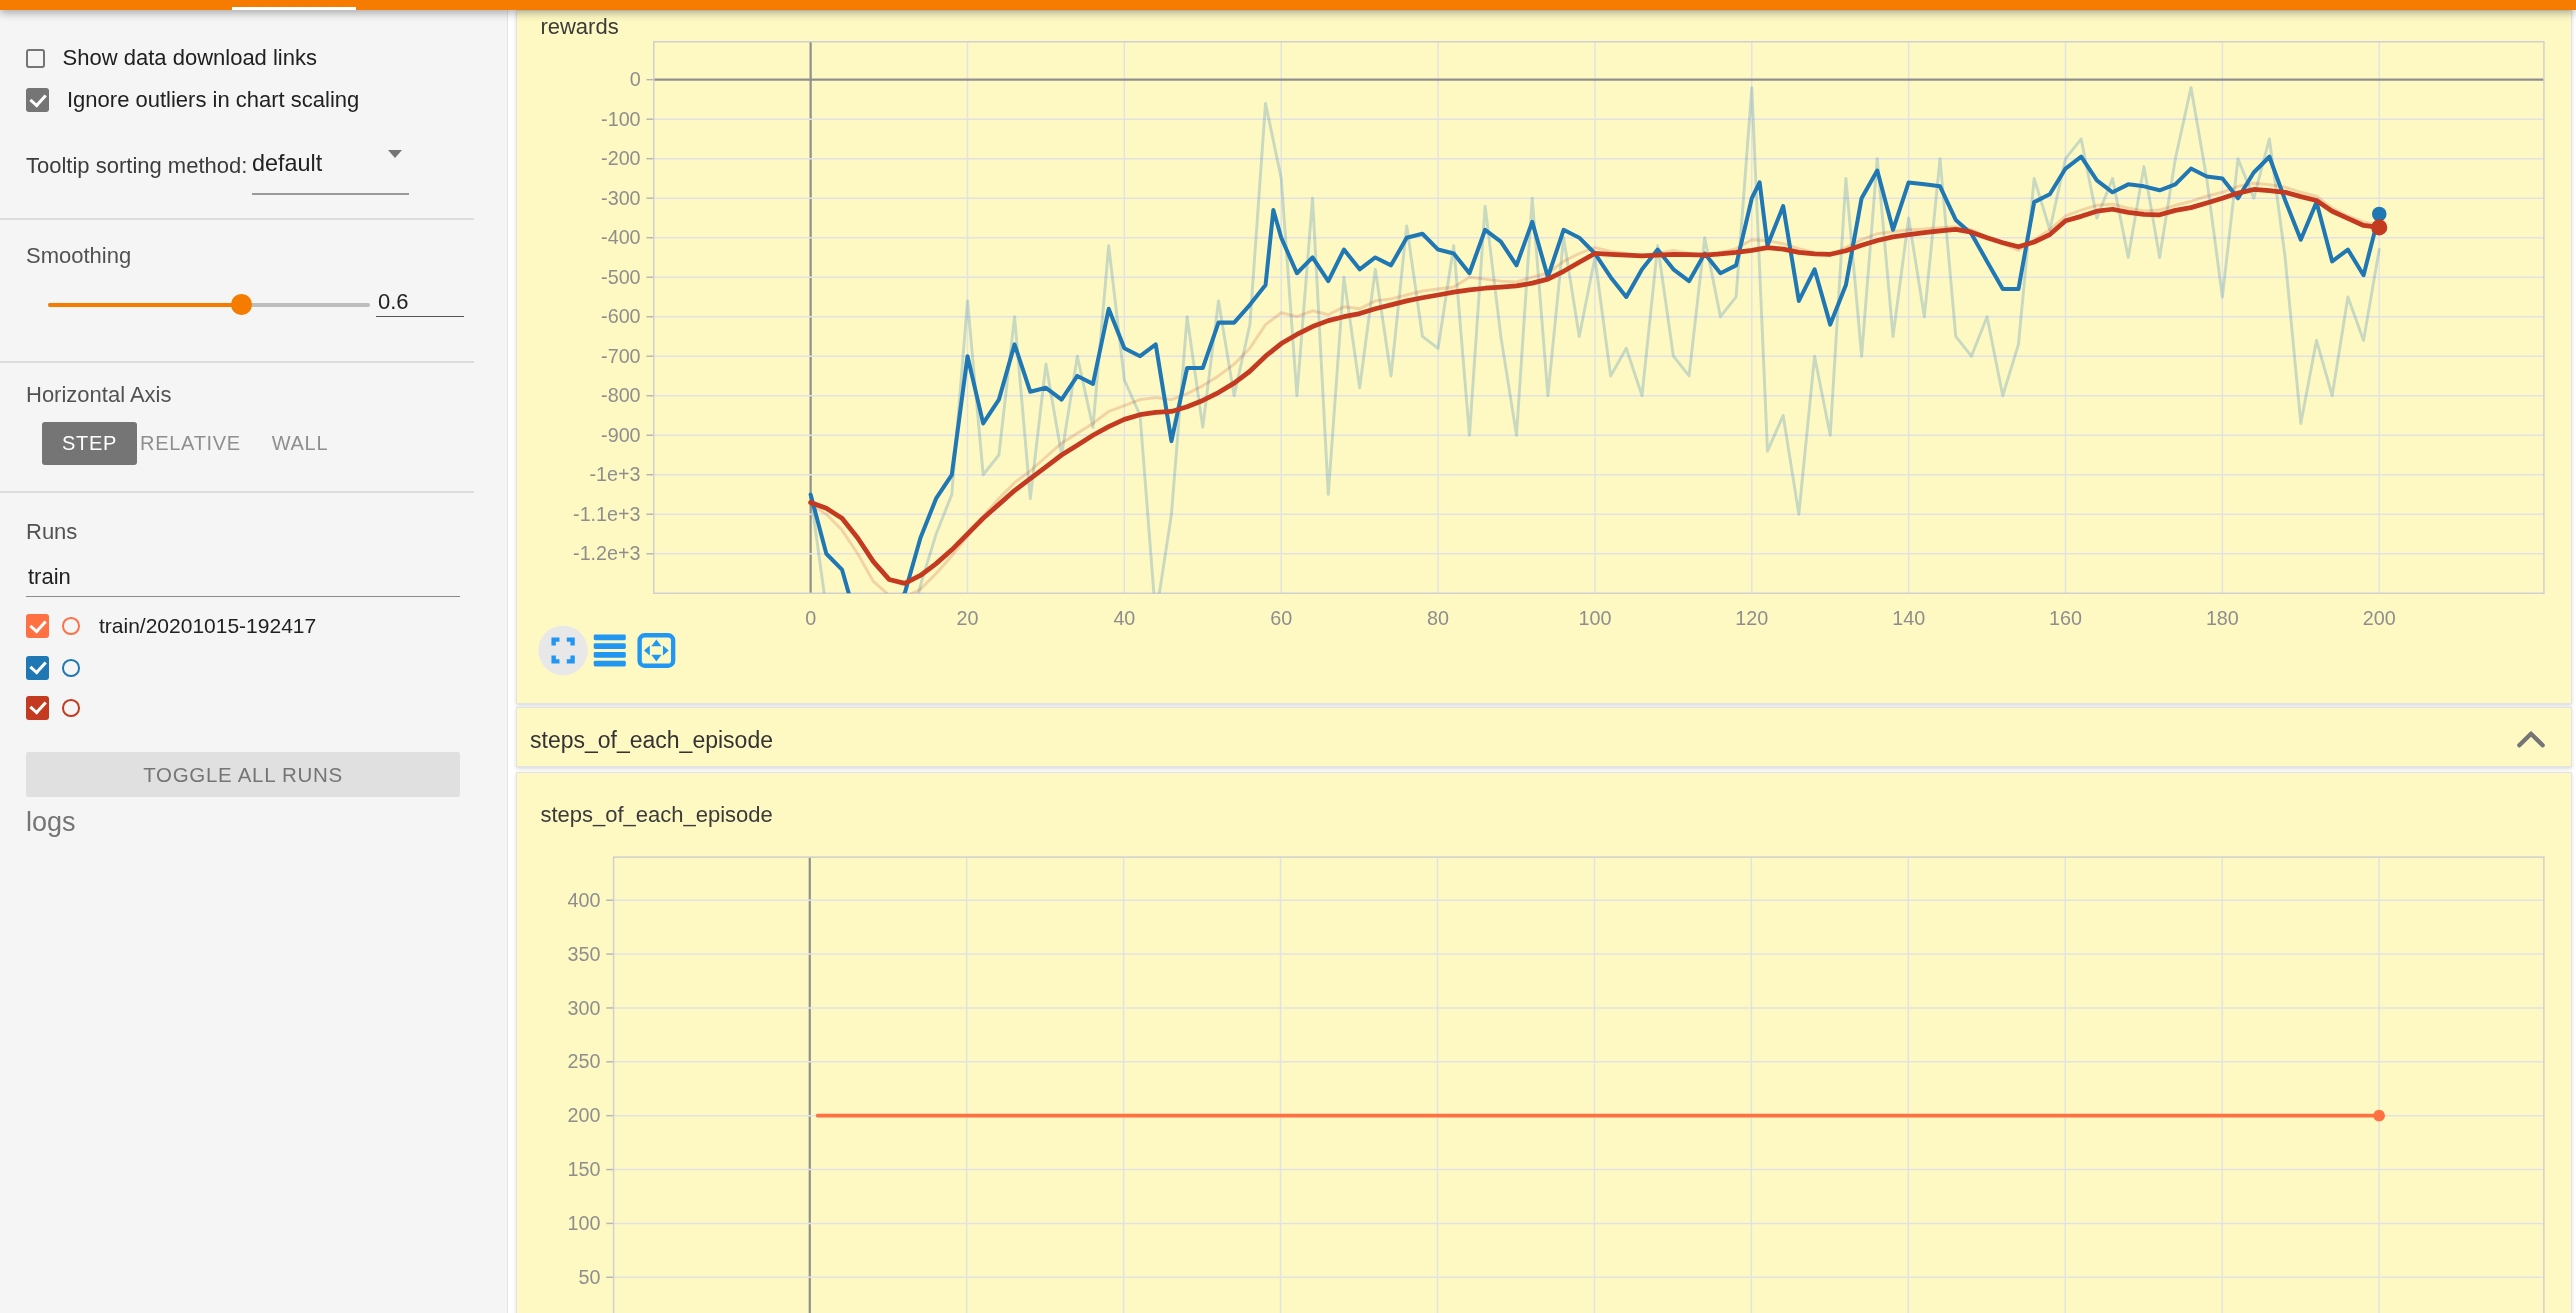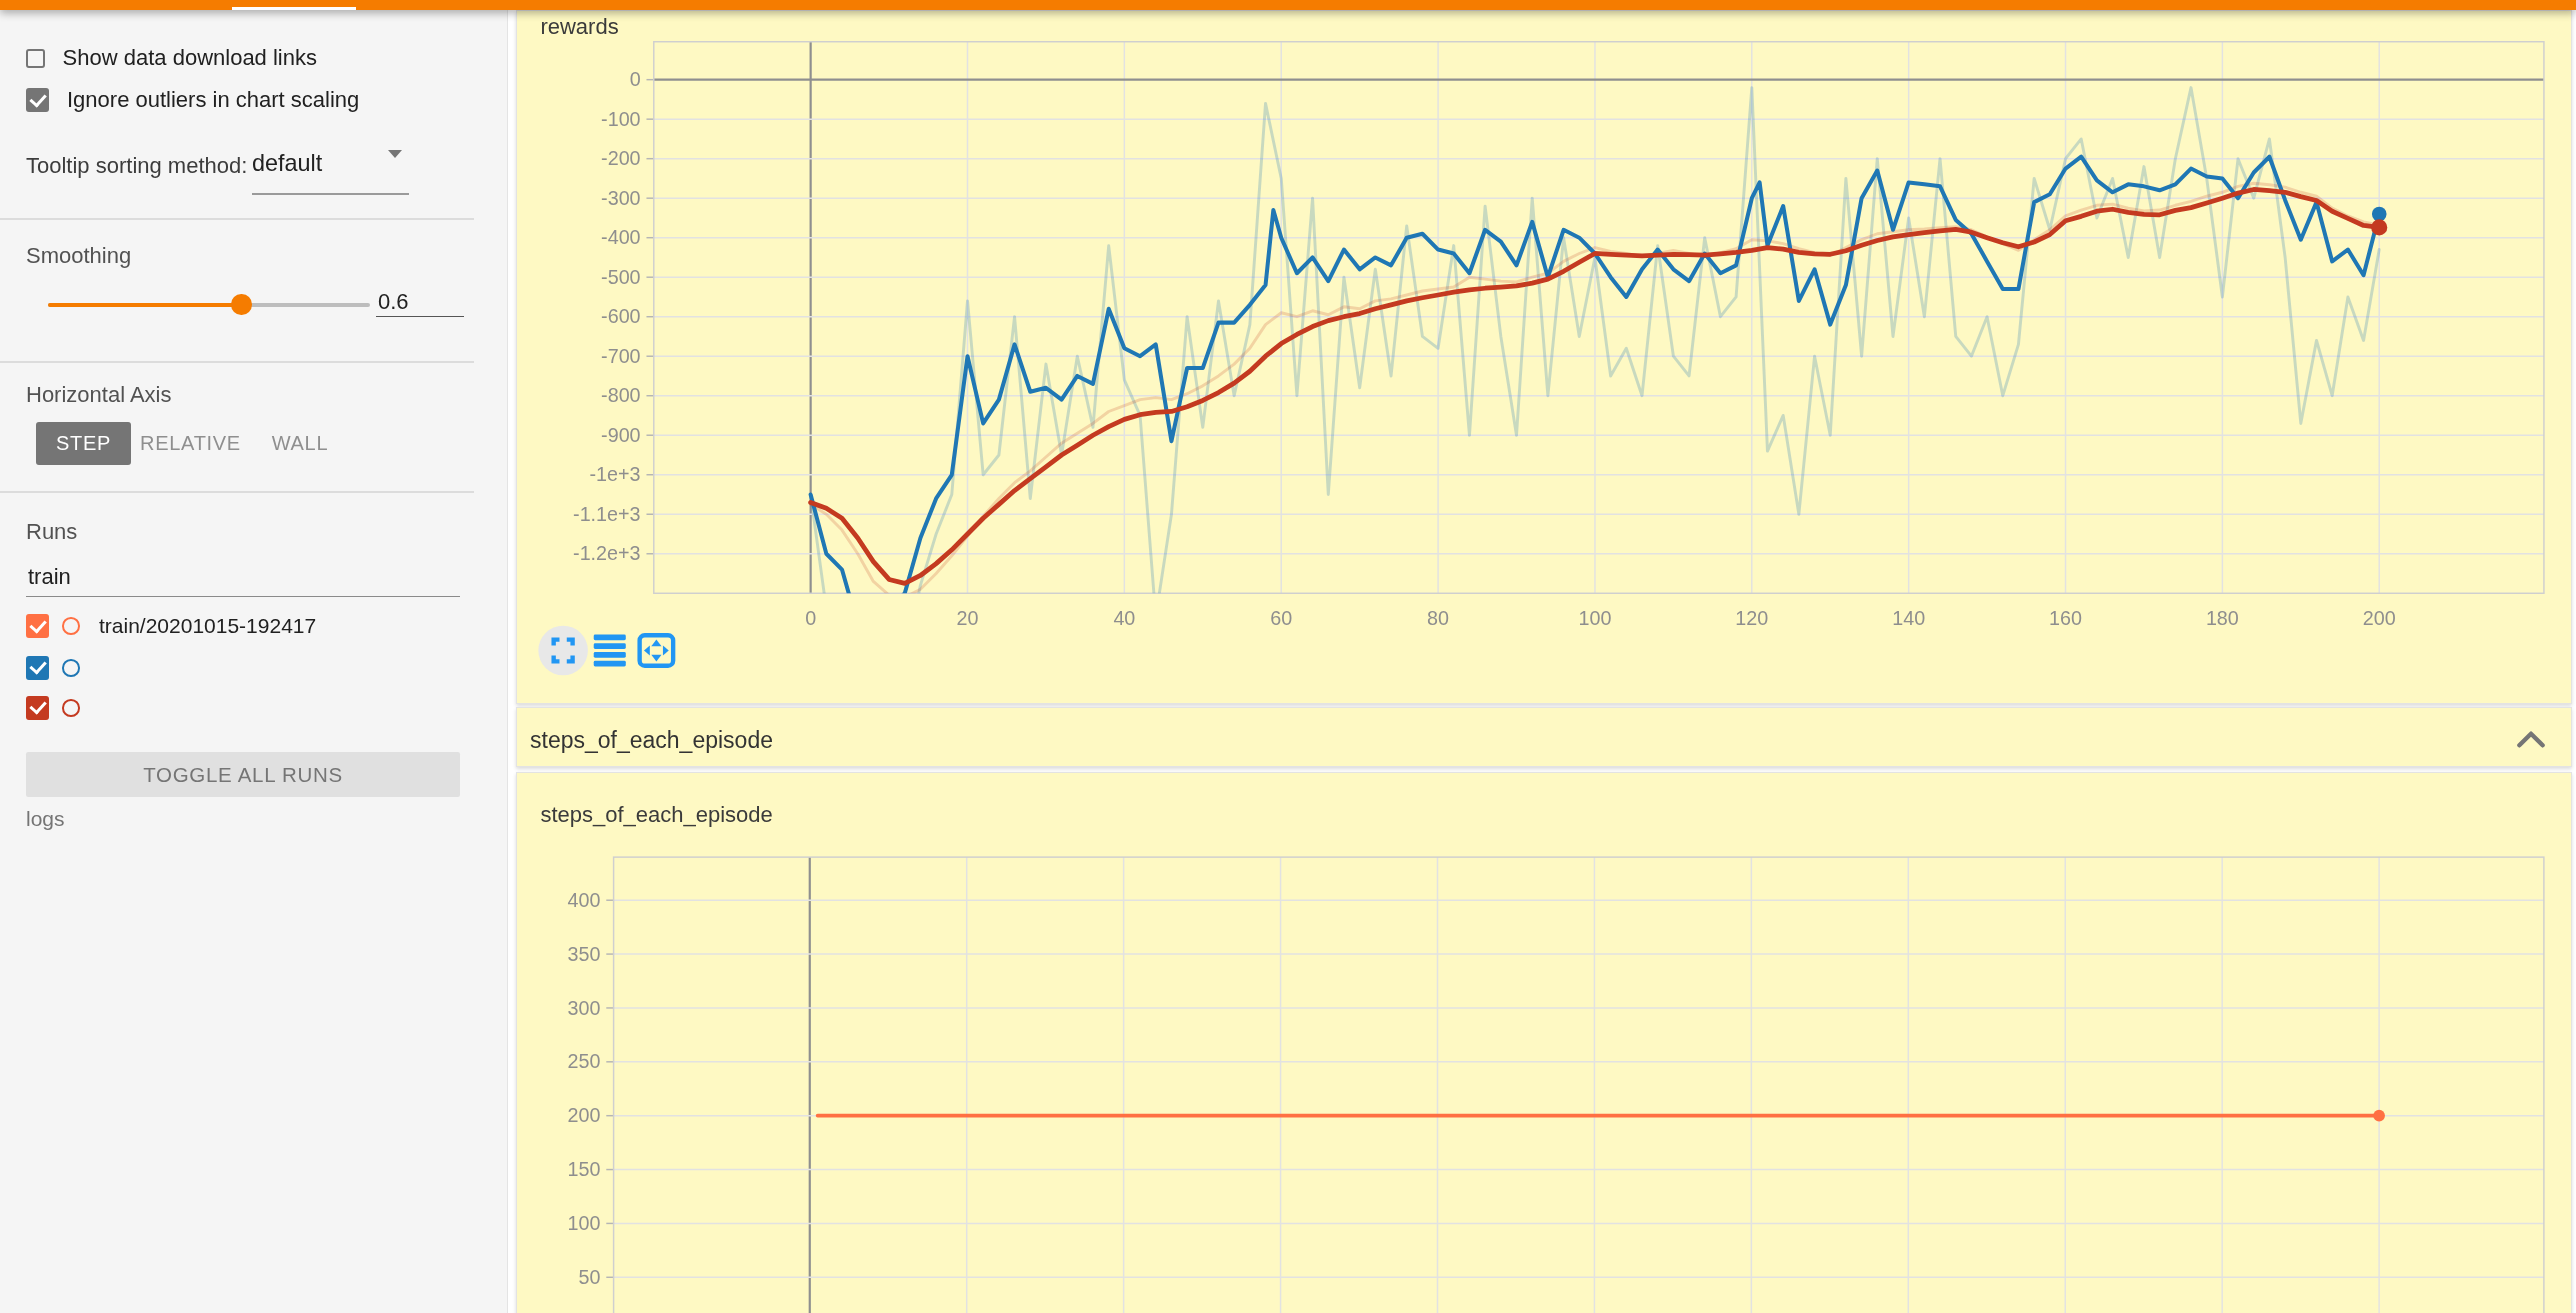--- a/index.html
+++ b/index.html
@@ -80,21 +80,21 @@
   <div class="abs" style="left:26px;top:233px;font-size:22px;color:#525252;">Smoothing</div>
   <div class="slider-track" style="left:48px;top:293px;width:322px;">
     <div class="slider-fill" style="width:193px;"></div>
     <div class="slider-knob" style="left:183px;"></div>
   </div>
   <input class="num-input" style="position: absolute; left: 376px; top: 278px; width: 88px; font-size: 22px; color: rgb(33, 33, 33); border-bottom: 1.5px solid rgb(85, 85, 85);" value="0.6">
 
   <div class="divider" style="top:351px;"></div>
 
   <div class="abs" style="left:26px;top:372px;font-size:22px;color:#525252;">Horizontal Axis</div>
-  <div class="axis-btn active" style="left:36px;top:412px;width:95px;height:43px;">STEP</div>
+  <div class="axis-btn active" style="left:42px;top:412px;width:95px;height:43px;">STEP</div>
   <div class="axis-btn inactive" style="left:143px;top:412px;width:95px;height:43px;">RELATIVE</div>
   <div class="axis-btn inactive" style="left:260px;top:412px;width:80px;height:43px;">WALL</div>
 
   <div class="divider" style="top:481px;"></div>
 
   <div class="abs" style="left:26px;top:509px;font-size:22px;color:#525252;">Runs</div>
   <input class="text-input" style="position: absolute; left: 26px; top: 553px; width: 434px; font-size: 22px; color: rgb(33, 33, 33); border-bottom: 1.5px solid rgb(138, 138, 138); padding-bottom: 5.9px;" value="train">
 
   <div id="run-rows">
       <div class="run-row" style="top: 604px;">
@@ -107,21 +107,21 @@
         <span class="run-radio" style="border-color: rgb(31, 119, 180);"></span>
       </div>
       <div class="run-row" style="top: 686px;">
         <span class="run-cb" style="background: rgb(196, 58, 32);"></span>
         <span class="run-radio" style="border-color: rgb(196, 58, 32);"></span>
       </div>
     </div>
 
   <button class="toggle-btn" style="top:742px;">TOGGLE ALL RUNS</button>
 
-  <div class="abs" style="left:26px;top:797px;font-size:21px;color:#757575;">logs</div>
+  <div class="abs" style="left:26px;top:797px;font-size:27px;color:#757575;">logs</div>
 </div>
 
 <div class="main-card" style="top:10.2px;height:692px;">
   <div class="chart-title" style="top:2.9px;">rewards</div>
   <svg class="chart-svg" width="2054" height="692" viewBox="0 0 2808 946">
       <defs>
         <clipPath id="rewards-clip">
           <rect x="187" y="42" width="2584" height="754"></rect>
         </clipPath>
       </defs>

